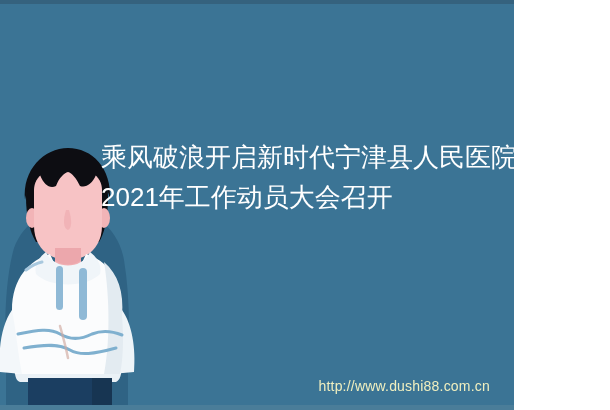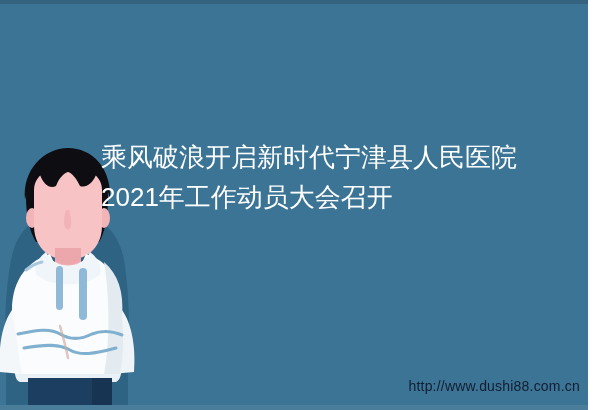--- a/index.html
+++ b/index.html
@@ -2,21 +2,21 @@
 <html><head>
 <meta charset="utf-8">
 <style>
   html, body {
     margin: 0;
     padding: 0;
     background: #ffffff;
   }
   #card {
     position: relative;
-    width: 588px;
+    width: 514px;
     height: 410px;
     overflow: hidden;
     background: #3b7495;
     font-family: "Liberation Sans", "DejaVu Sans", sans-serif;
     -webkit-font-smoothing: antialiased;
   }
 
   
   .strip-top {
     position: absolute;
@@ -41,23 +41,23 @@
     font-size: 26px;
     line-height: 40px;
     letter-spacing: 0px;
     white-space: normal;
     font-weight: 400;
   }
 
   
   .watermark {
     position: absolute;
-    right: 8px;
+    right: 24px;
     bottom: 16px;
-    color: #0f172a;
+    color: #fef9c3;
     font-size: 14px;
     letter-spacing: 0.2px;
     opacity: 0.93;
     text-align: center;
   }
 
   
   .illustration {
     position: absolute;
     left: 0;

